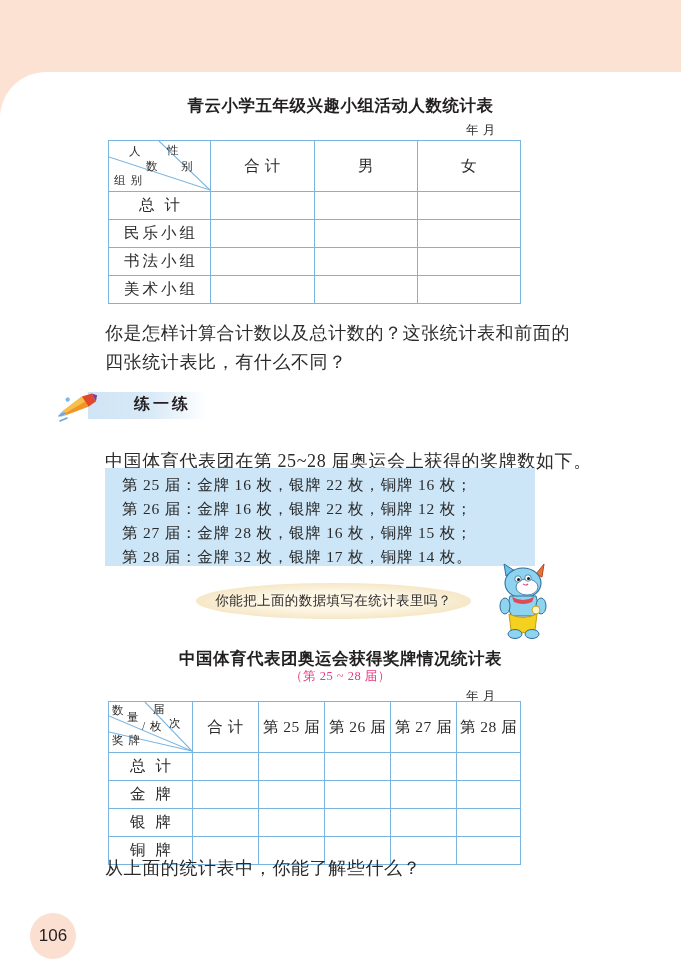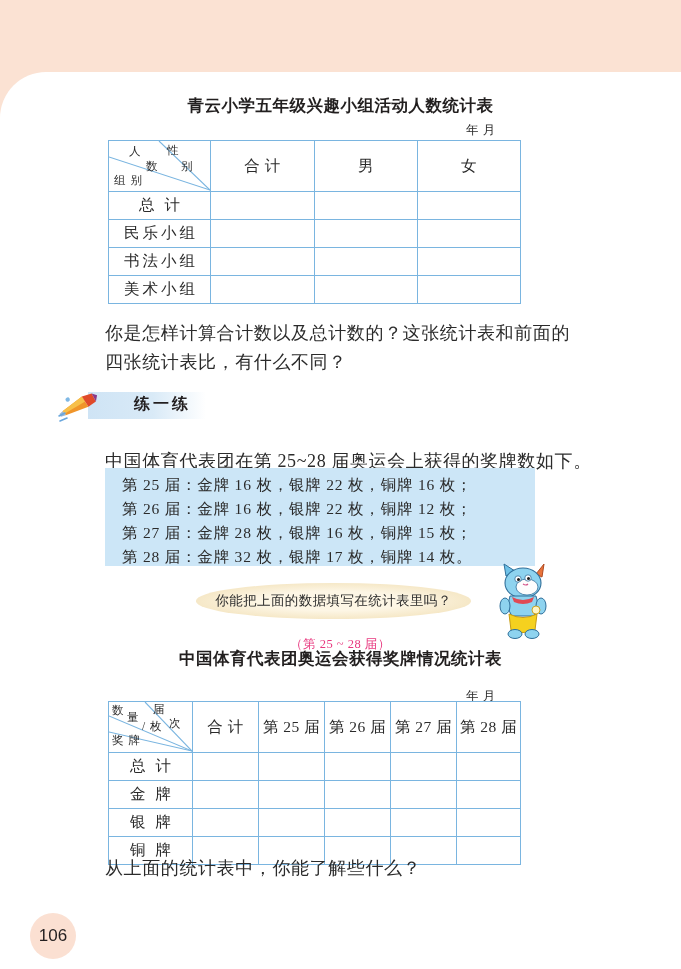--- a/index.html
+++ b/index.html
@@ -356,21 +356,21 @@
   <ellipse cx="23" cy="76" rx="7" ry="4.5" fill="#8ed3ef" stroke="#2f6f9a" stroke-width="1"></ellipse>
   <ellipse cx="40" cy="76" rx="7" ry="4.5" fill="#8ed3ef" stroke="#2f6f9a" stroke-width="1"></ellipse>
 
   <ellipse cx="13" cy="48" rx="5" ry="8" fill="#8ed3ef" stroke="#2f6f9a" stroke-width="1"></ellipse>
   <ellipse cx="49" cy="48" rx="5" ry="8" fill="#8ed3ef" stroke="#2f6f9a" stroke-width="1"></ellipse>
 
   <circle cx="44" cy="52" r="4" fill="#fdf4c4" stroke="#c79c12" stroke-width="0.9"></circle>
 </svg>
 
 <div class="tbl-title" style="top:648px;">中国体育代表团奥运会获得奖牌情况统计表</div>
-<div class="tbl-subtitle" style="top:636px;">（第 25 ~ 28 届）</div>
+<div class="tbl-subtitle" style="top:668px;">（第 25 ~ 28 届）</div>
 <div class="date-label" style="left:466px; top:688px;">年        月</div>
 
 <table class="stat-table" style="left:108px; top:701px; width:412px;">
   <colgroup>
     <col style="width:84px">
       <col style="width:66px">
       <col style="width:66px">
     <col style="width:66px">
       <col style="width:66px">
       <col style="width:64px">

